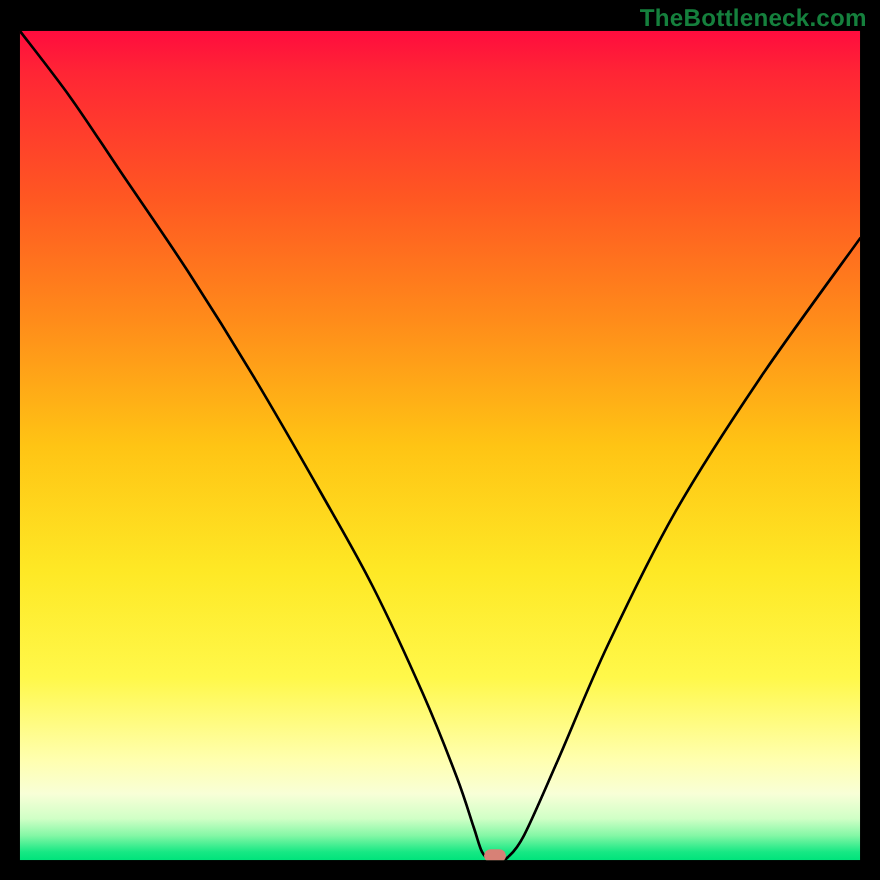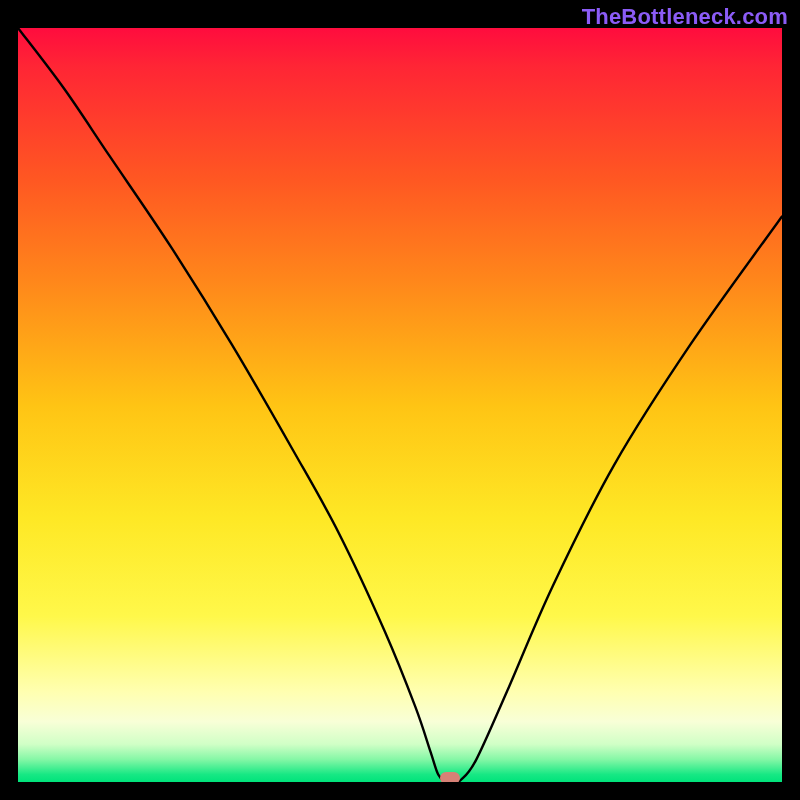--- a/index.html
+++ b/index.html
@@ -14,21 +14,21 @@
   .frame {
     position: relative;
     width: 800px;
     height: 800px;
     background: #000;
   }
   .watermark {
     position: absolute;
     top: 4px;
     right: 12px;
-    color: #8b5cf6;
+    color: #15803d;
     font-size: 22px;
     font-weight: bold;
     letter-spacing: 0.2px;
     z-index: 4;
   }
   .plot-area {
     position: absolute;
     left: 18px;
     top: 28px;
     width: 764px;

